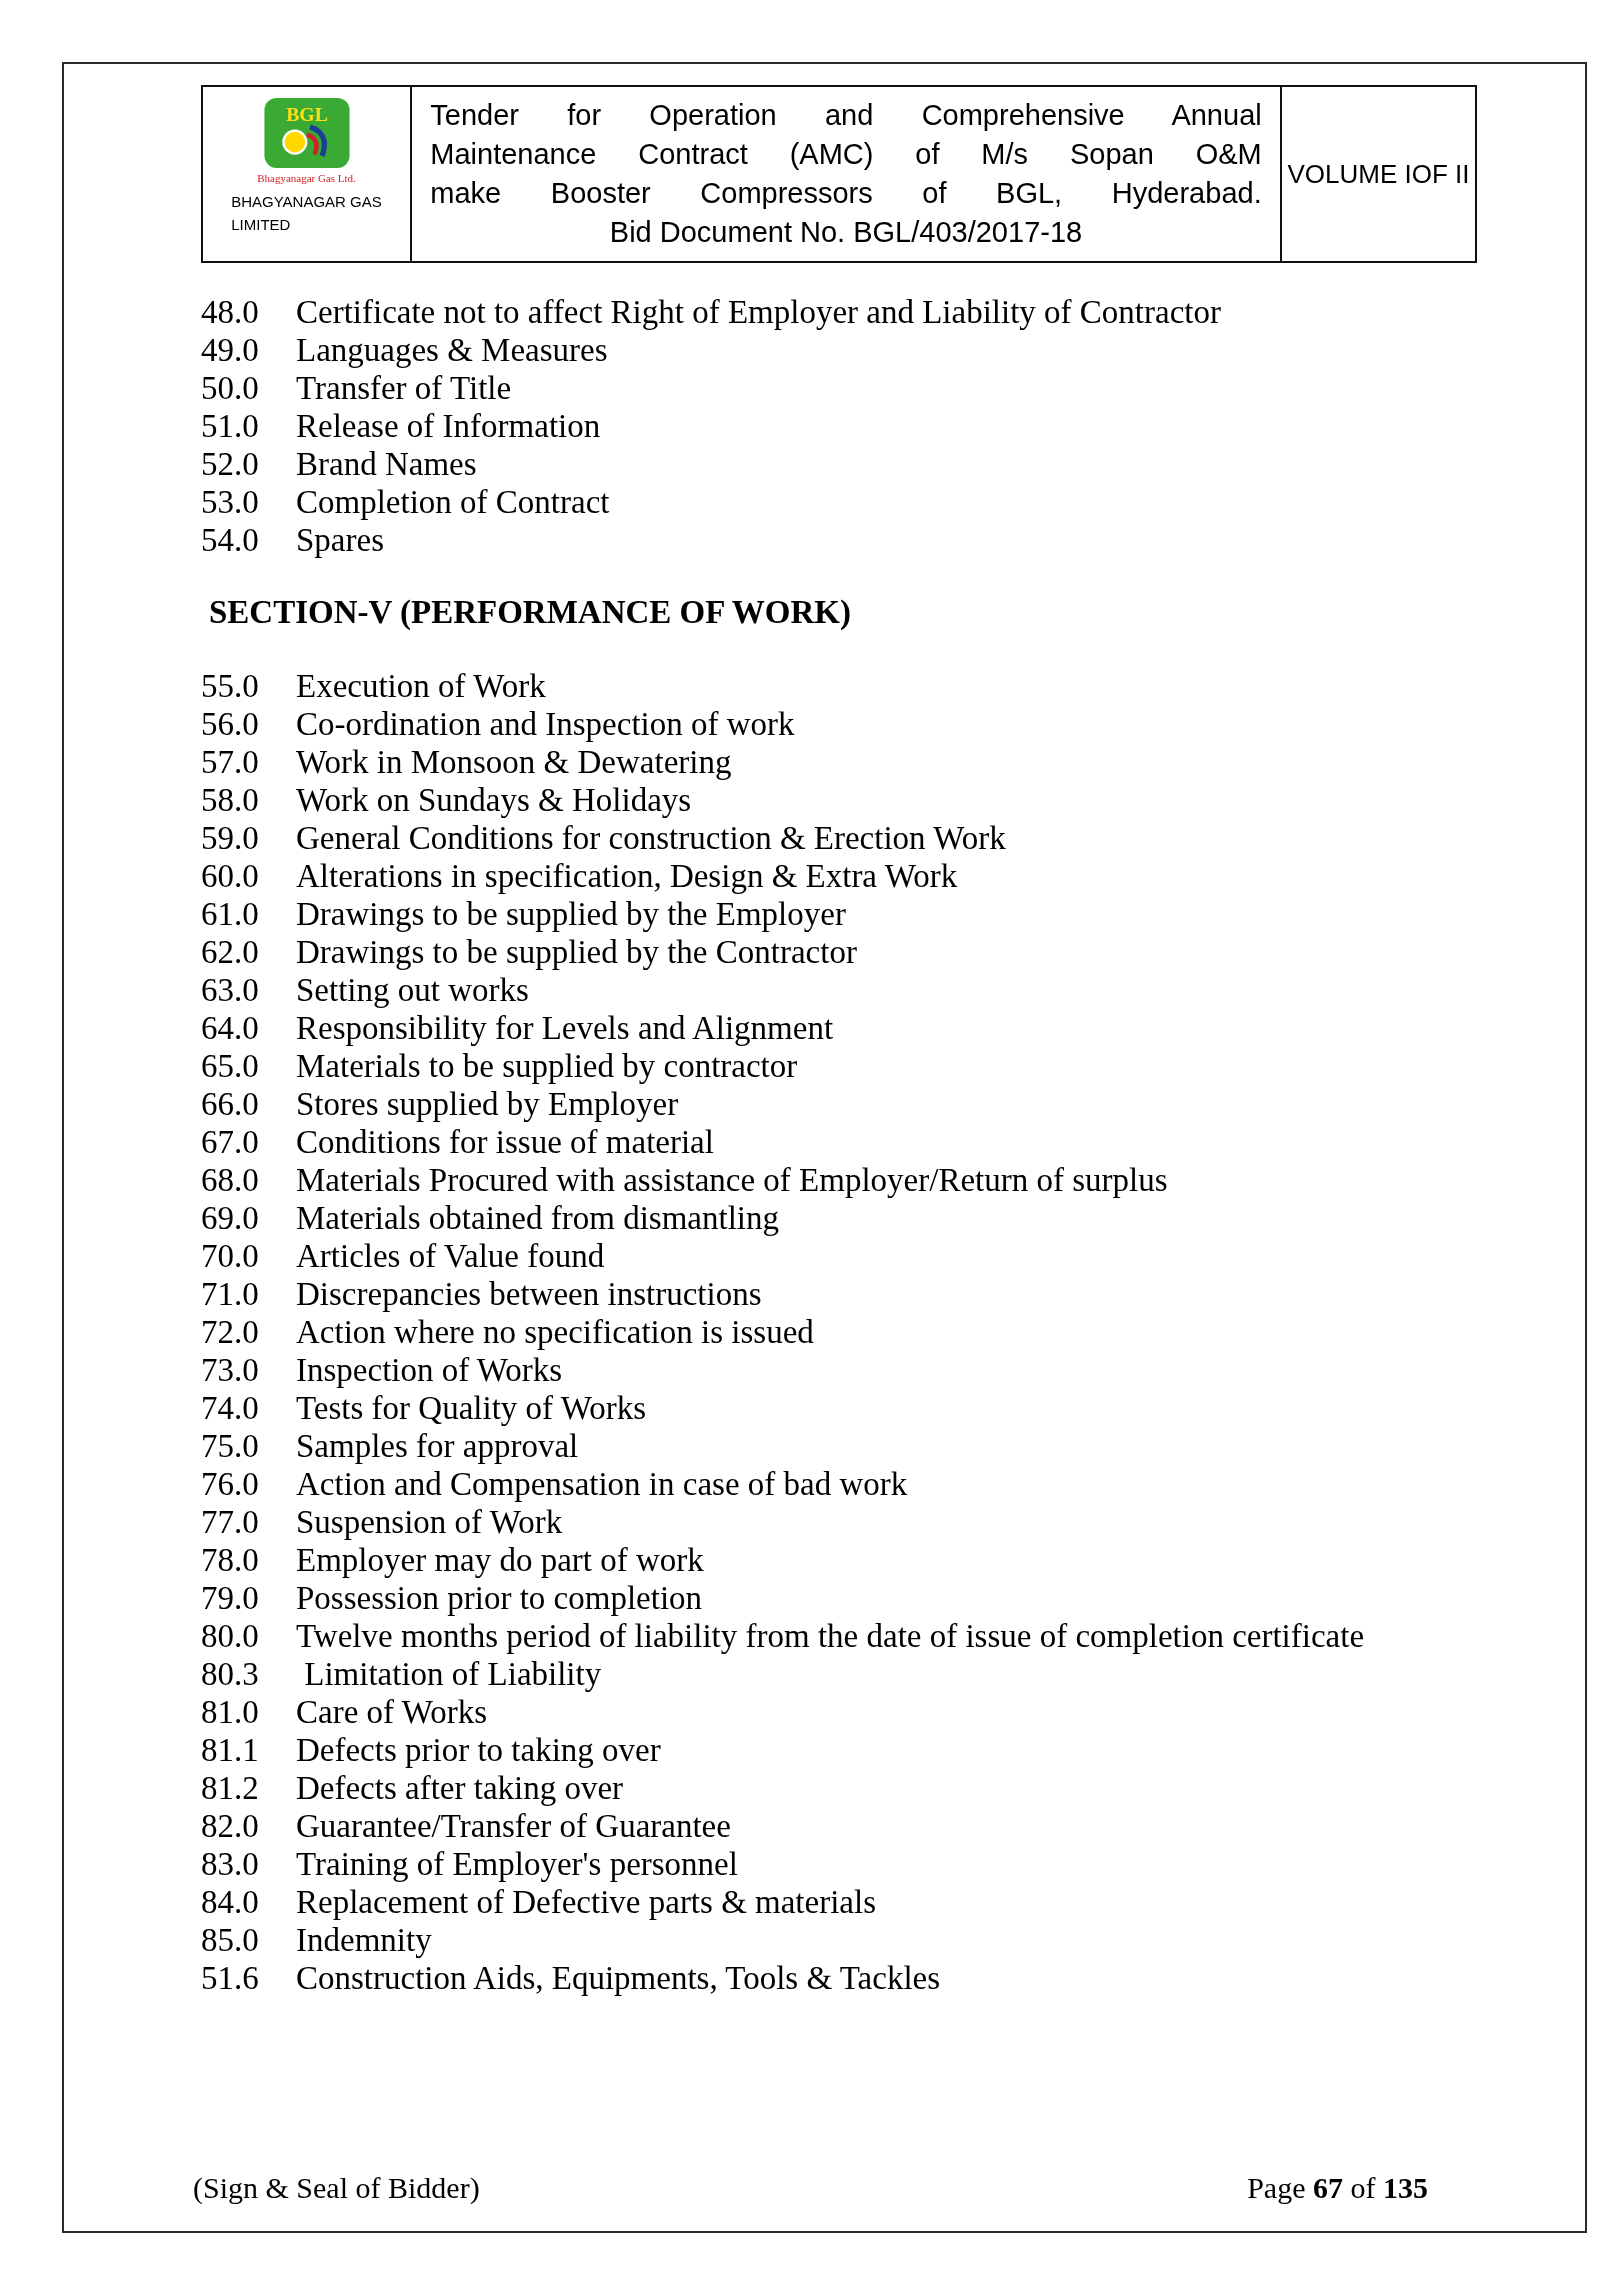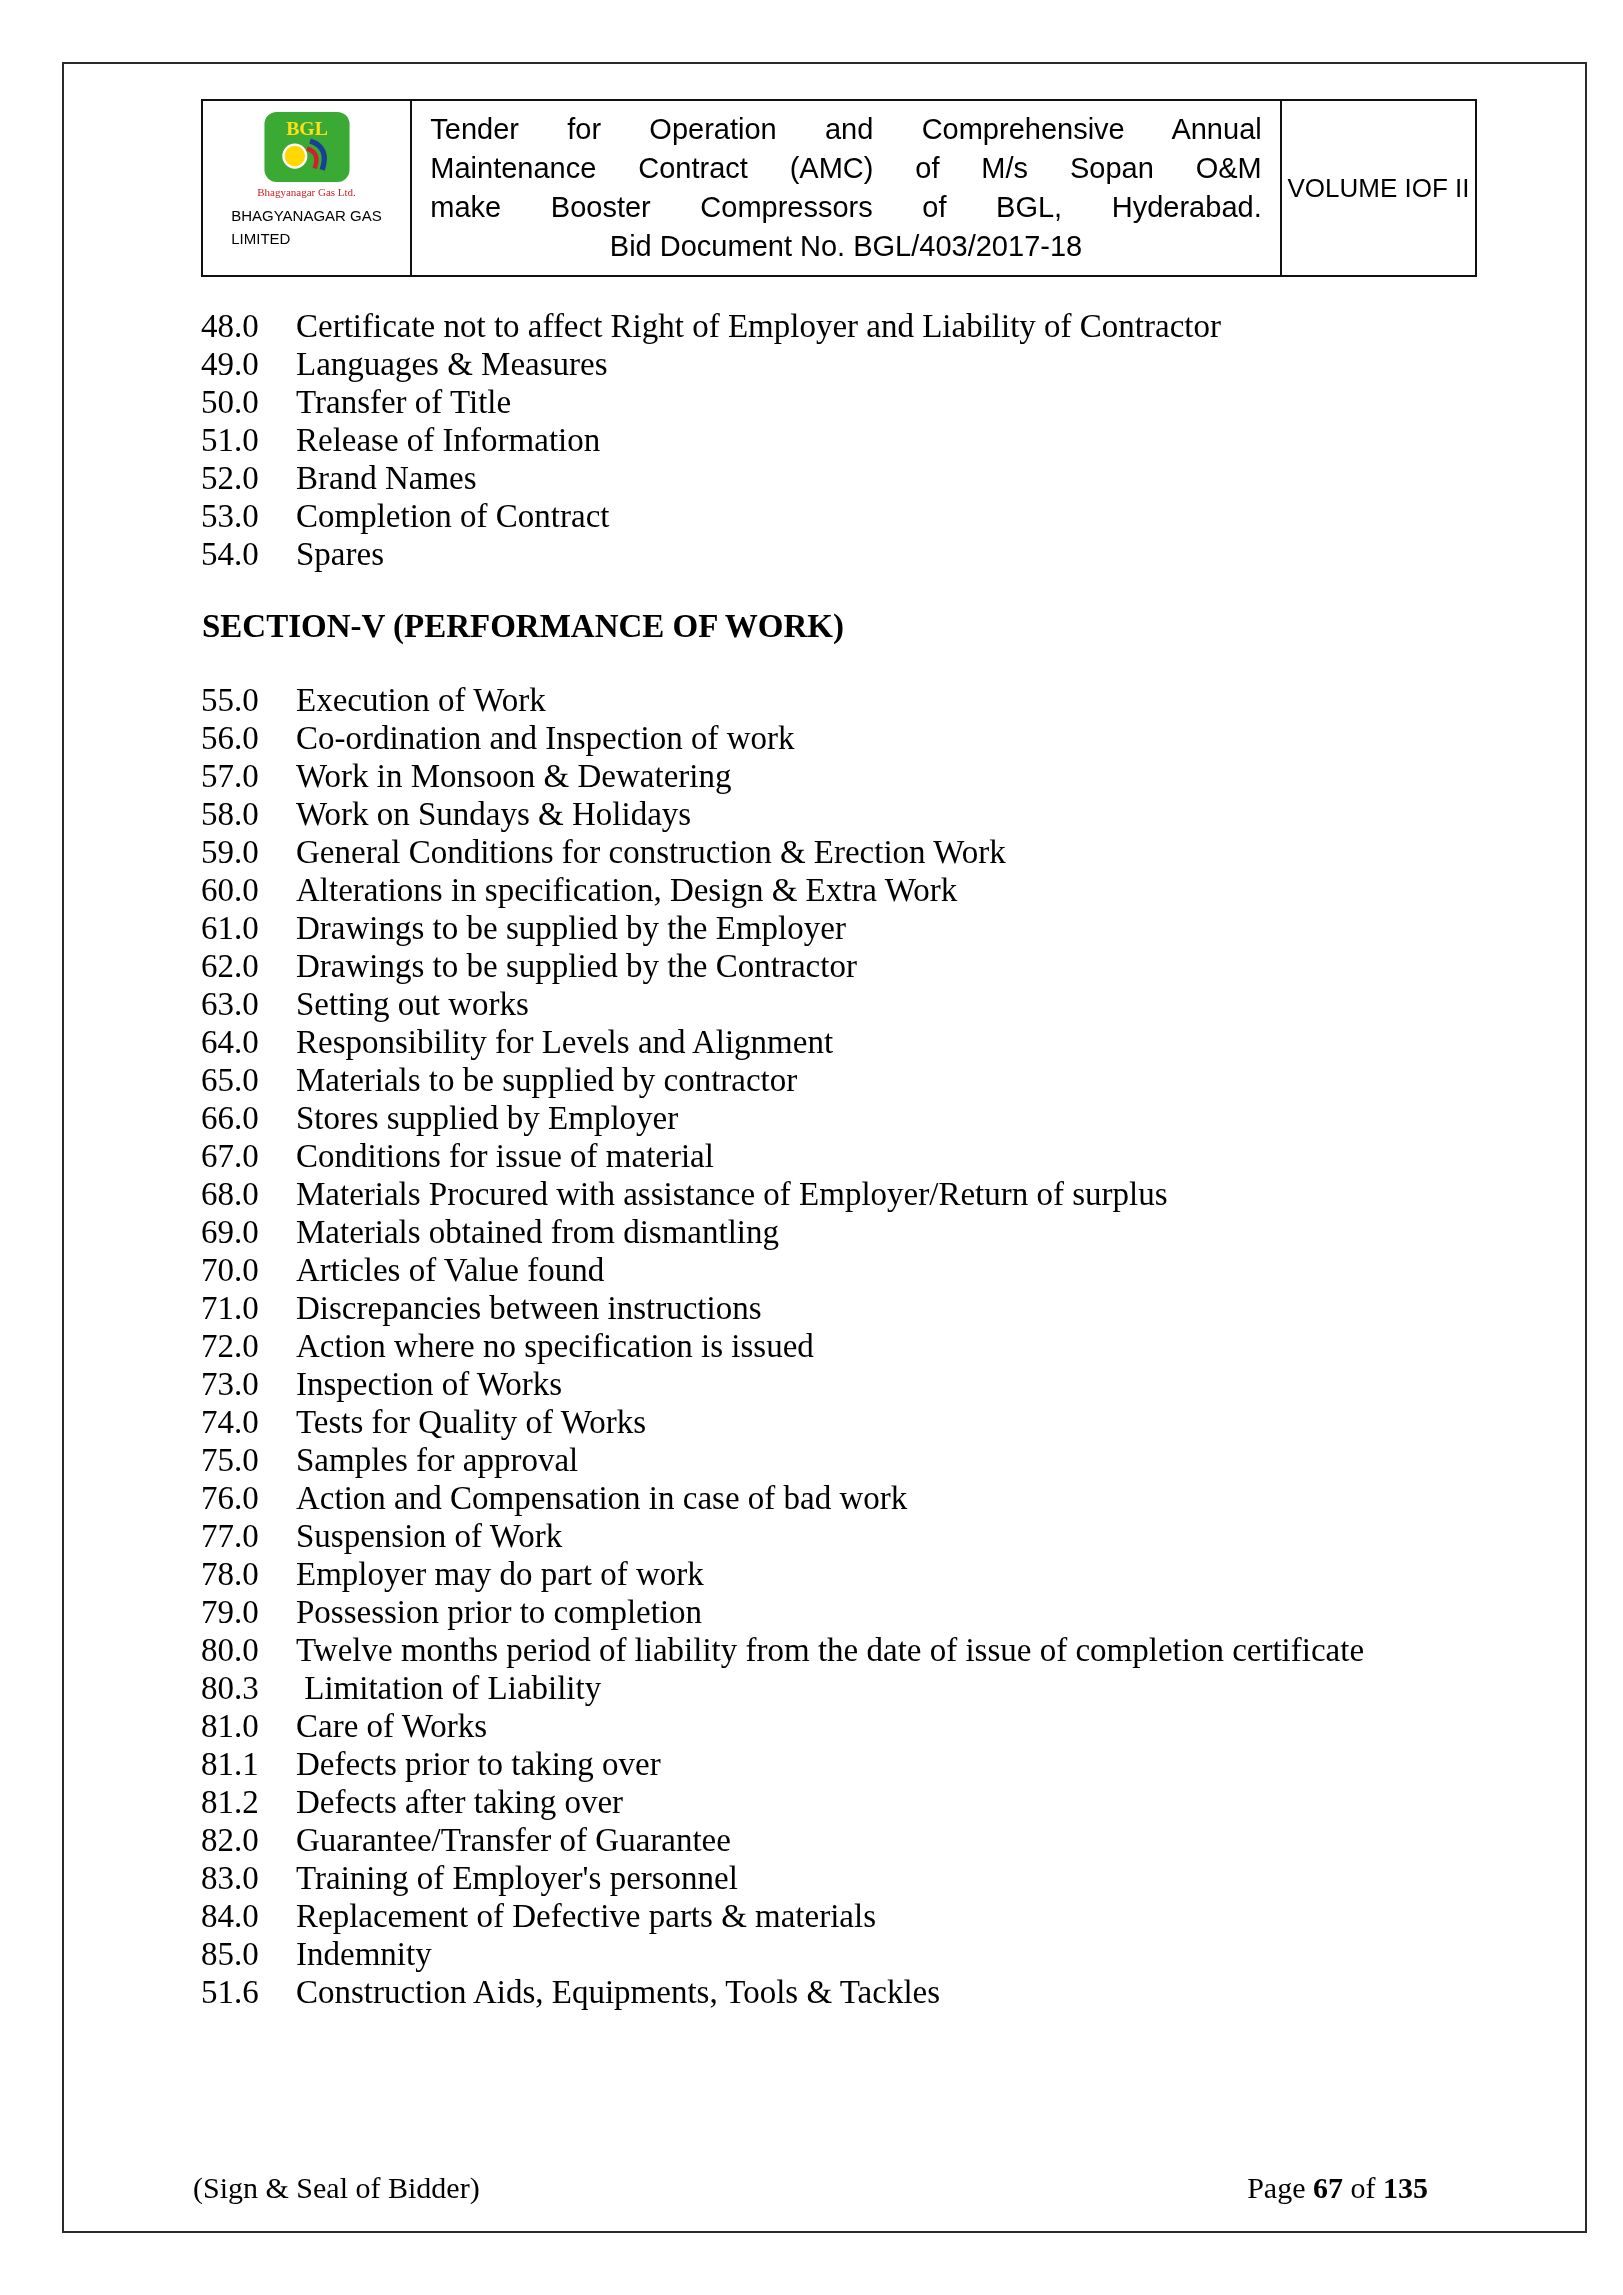--- a/index.html
+++ b/index.html
@@ -14,21 +14,21 @@
     overflow: hidden;
   }
   .page-border {
     position: absolute;
     left: 62px; top: 62px;
     width: 1525px; height: 2171px;
     border: 2px solid #2b2b2b;
   }
   .content {
     position: absolute;
-    left: 62px; top: 62px;
+    left: 62px; top: 48px;
     width: 1525px; height: 2171px;
     padding: 37px 107px 0 139px;
   }
   
   .header-table {
     display: flex;
     width: 1276px;
     border: 2px solid #111;
     min-height: 178px;
   }
@@ -77,21 +77,21 @@
   .toc-row {
     display: flex;
     font-size: 33px;
     line-height: 38px;
   }
   .toc-num { width: 95px; flex: none; }
   .toc-text { flex: 1; white-space: pre-wrap; }
   .section-heading {
     font-size: 33px; line-height: 38px;
     font-weight: bold;
-    margin: 34px 0 36px 1px;
+    margin: 34px 0 36px 8px;
   }
   
   .footer {
     position: absolute;
     left: 54px; top: 2170px;
     width: 1525px;
     padding: 0 151px 0 139px;
     display: flex;
     justify-content: space-between;
     font-size: 30px; line-height: 35px;

